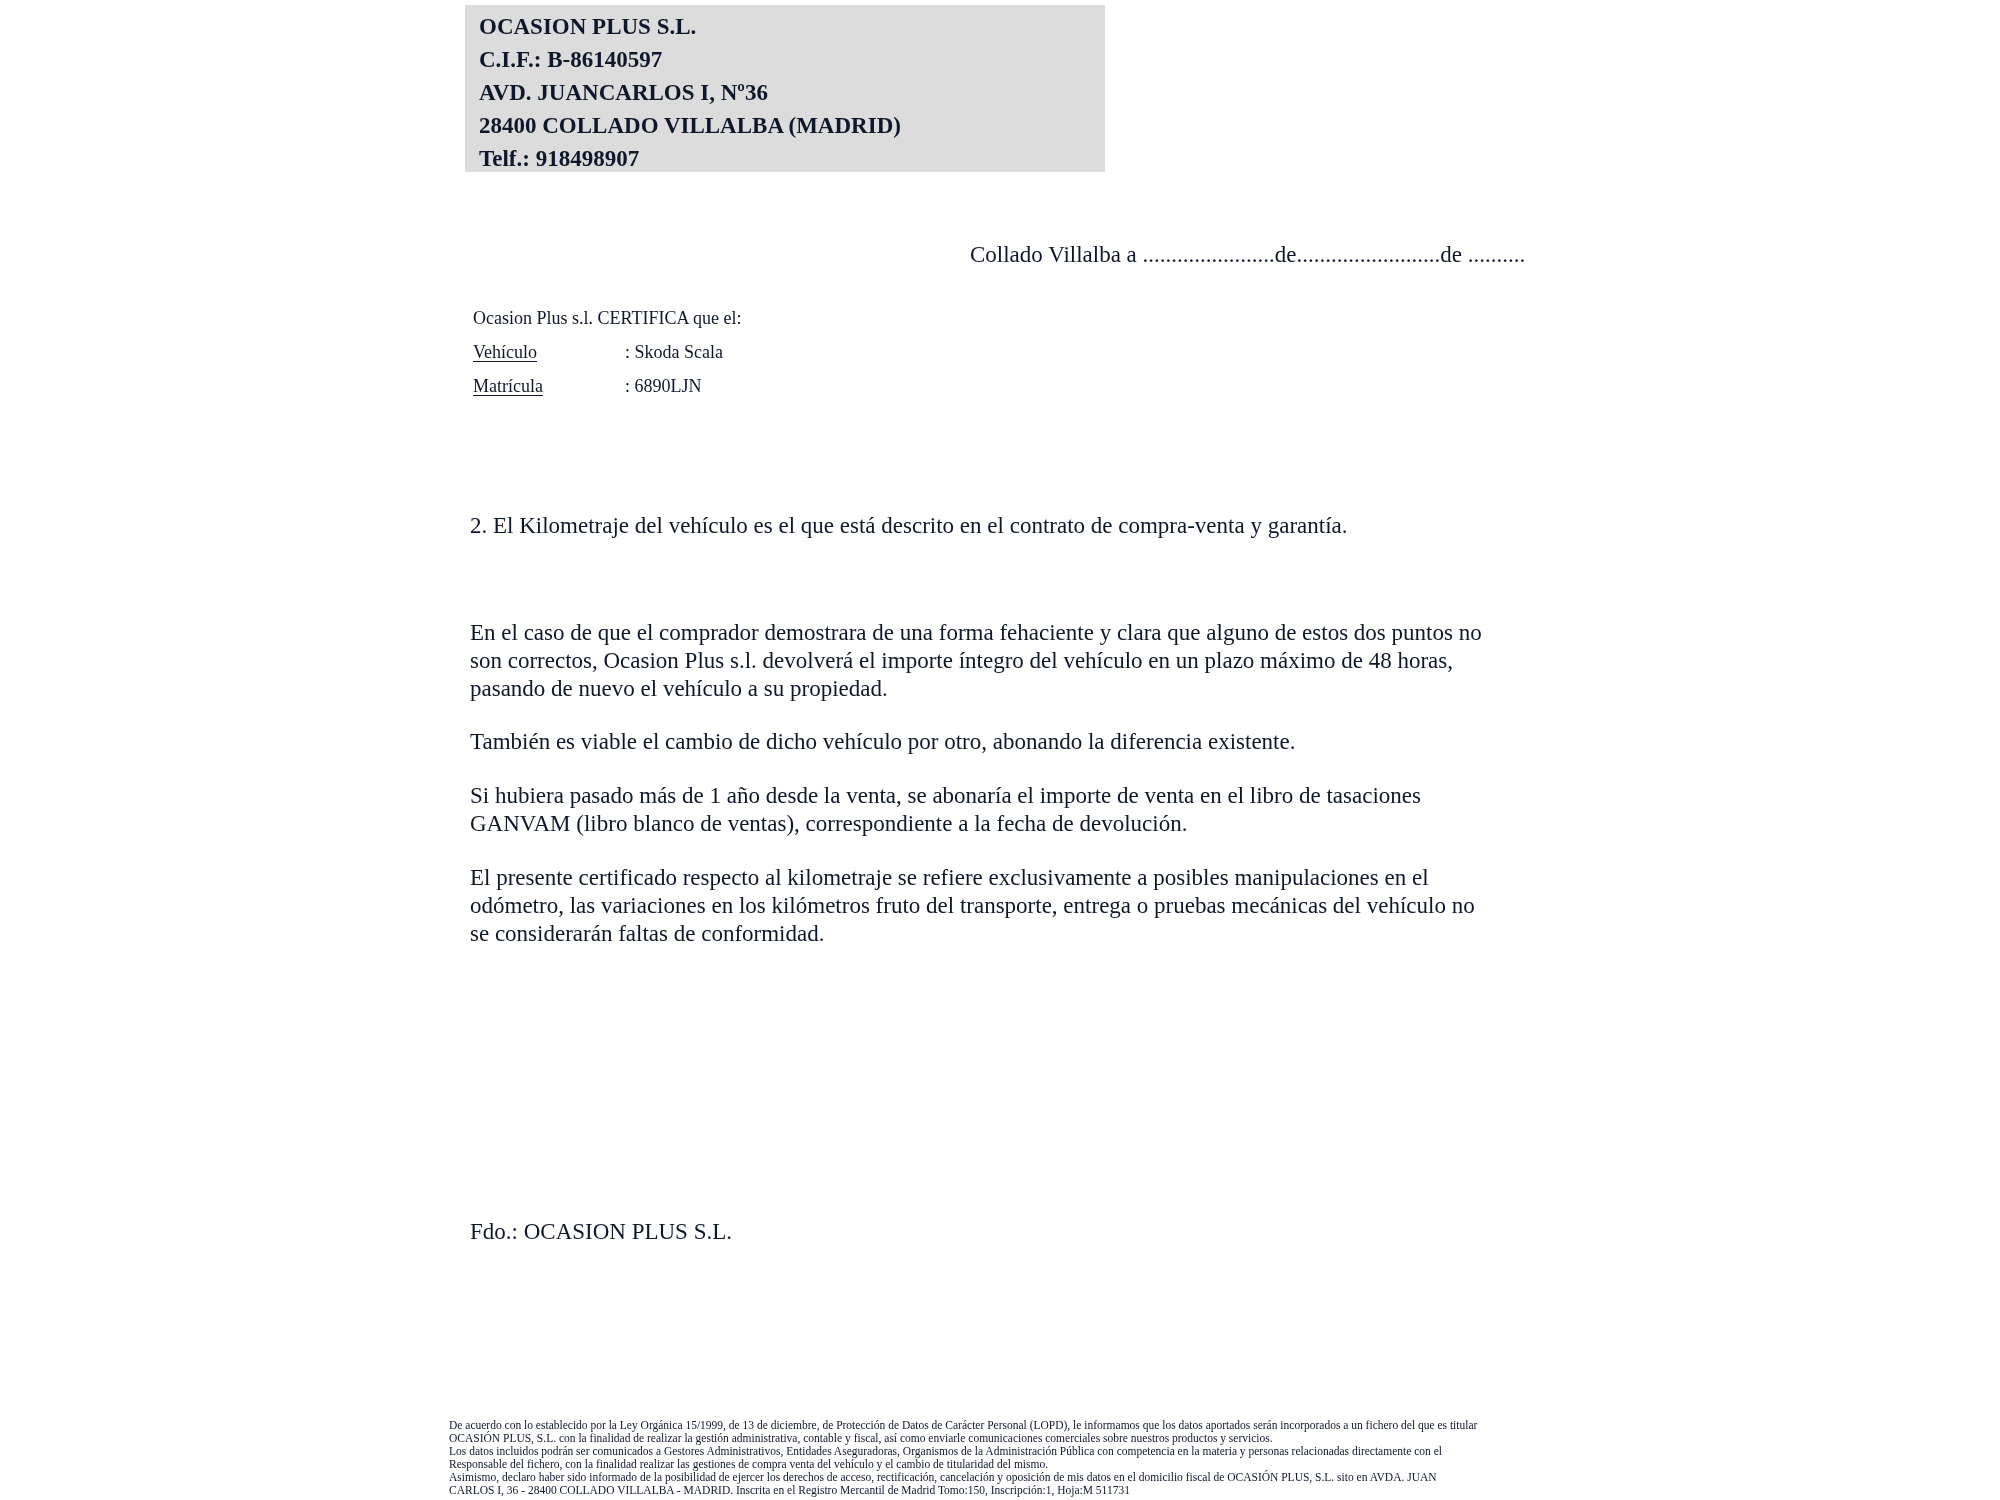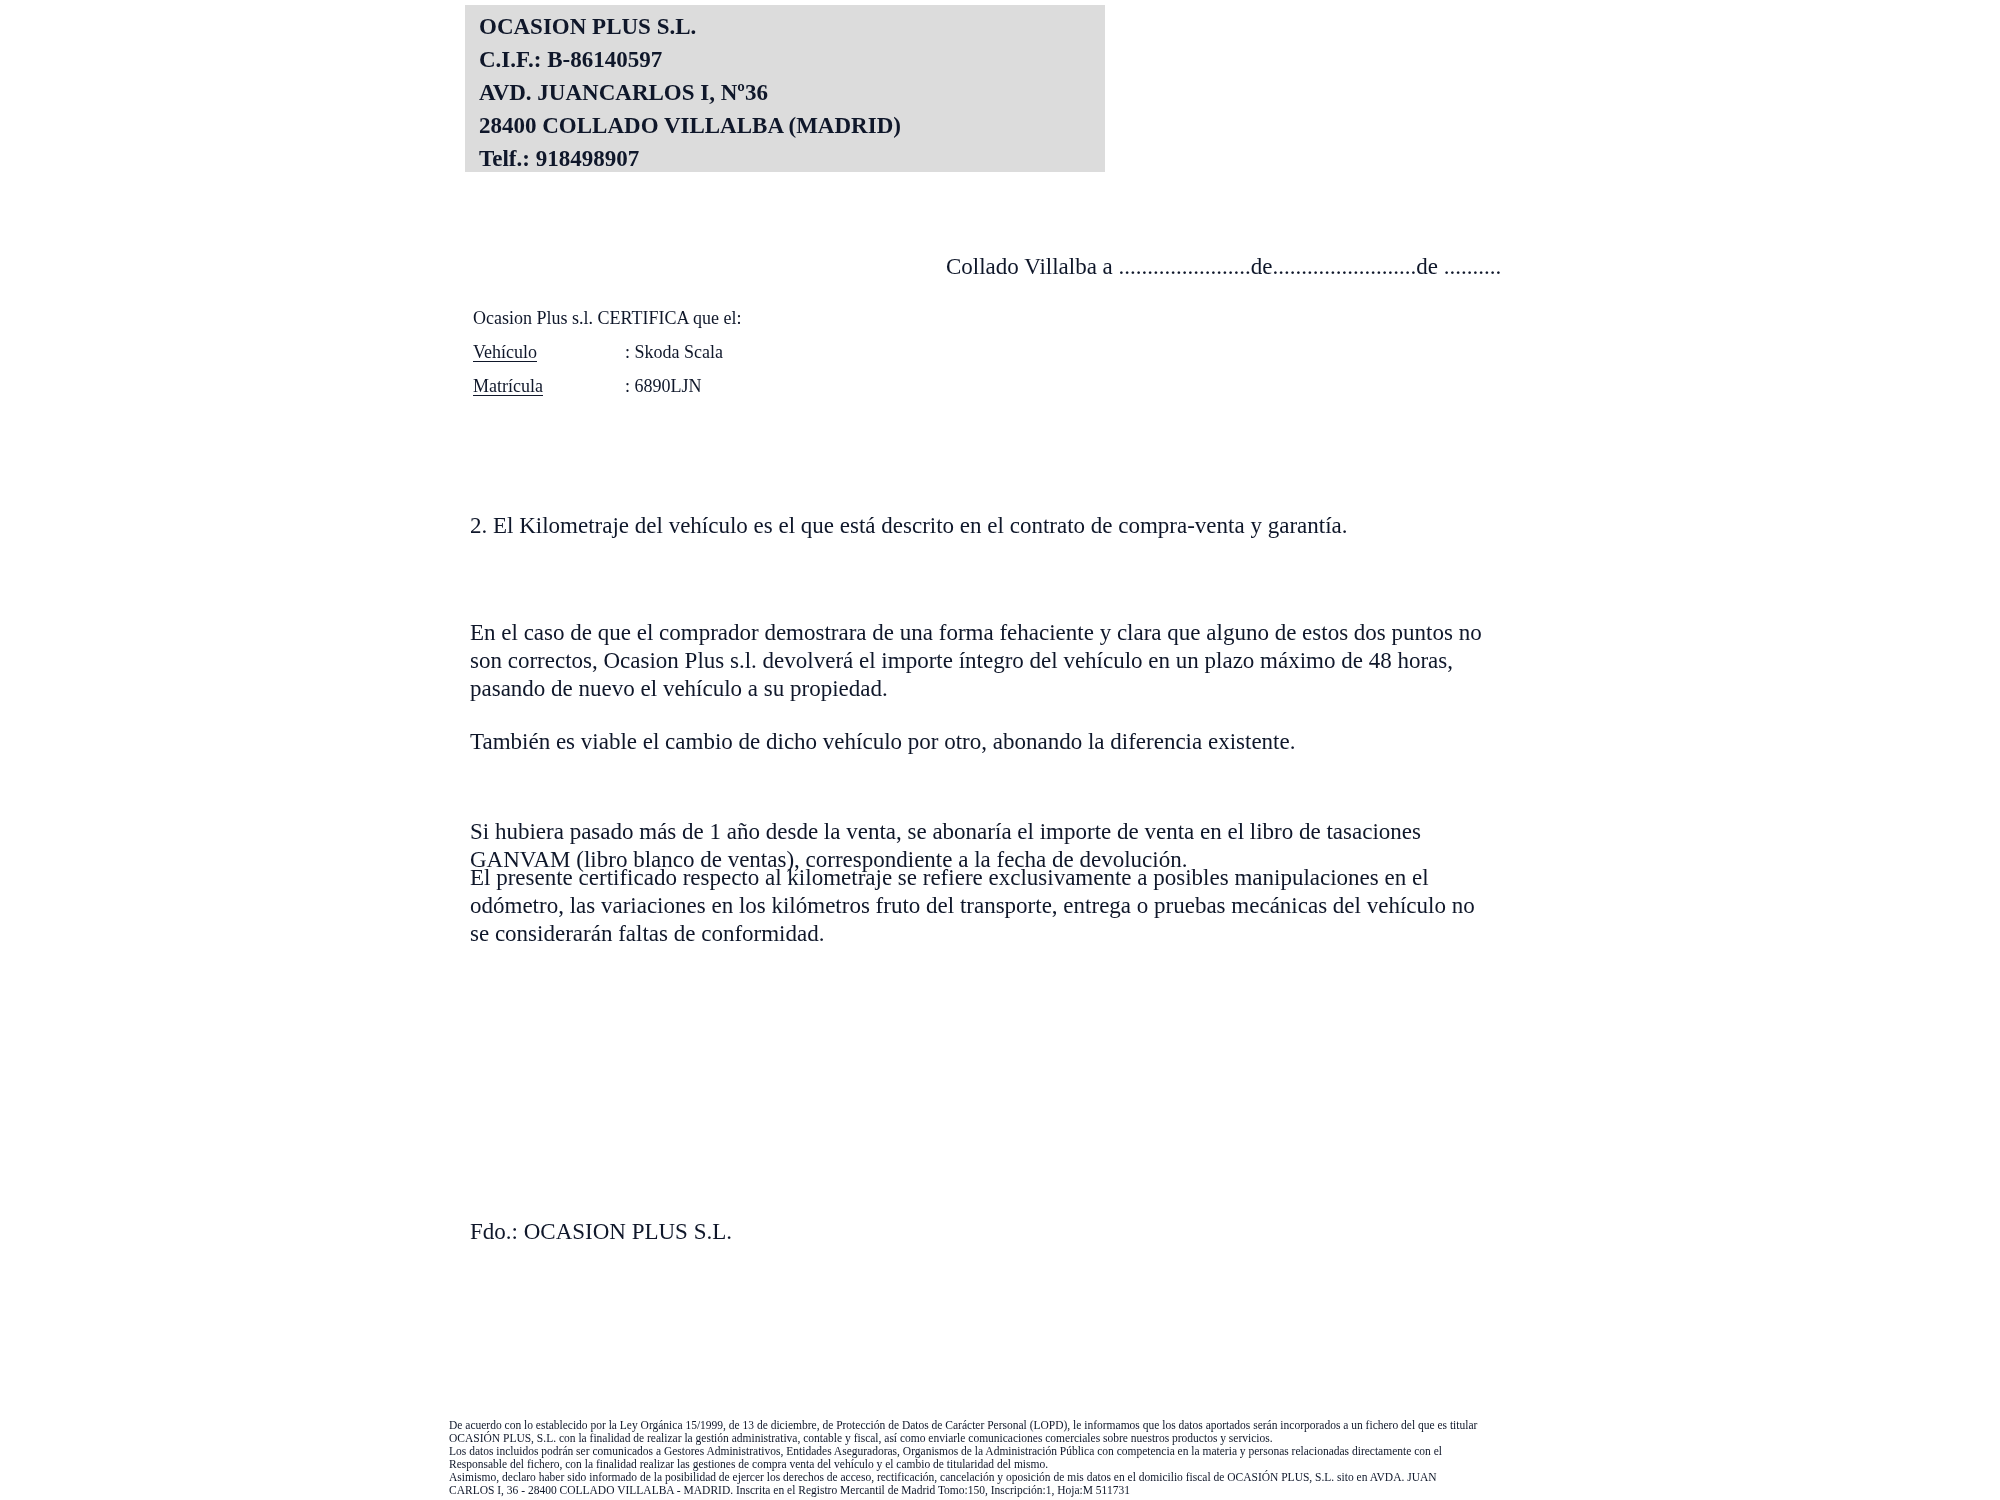--- a/index.html
+++ b/index.html
@@ -30,26 +30,25 @@
   }
   .header-line {
     font-size: 23px;
     font-weight: bold;
     line-height: 33px;
     white-space: nowrap;
   }
 
   
   .date-line {
-    left: 946px;
+    left: 970px;
     top: 241px;
     font-size: 23px;
     line-height: 28px;
     white-space: nowrap;
-    margin-top: 12px;
   }
 
   
   .cert-block {
     left: 473px;
     top: 301px;
     font-size: 18px;
   }
   .cert-row { line-height: 34px; white-space: nowrap; }
   .cert-label {
@@ -65,21 +64,21 @@
     left: 470px;
     font-size: 23px;
     line-height: 28px;
     white-space: pre-line;
     width: 1130px;
   }
   .pt-1 { top: 458px; }
   .pt-2 { top: 512px; }
   .par-1 { top: 619px; }
   .par-2 { top: 728px; }
-  .par-3 { top: 782px; margin-top: 36px; }
+  .par-3 { top: 782px; }
   .par-4 { top: 864px; }
 
   
   .signature {
     left: 470px;
     top: 1218px;
     font-size: 23px;
     line-height: 28px;
     white-space: nowrap;
   }

